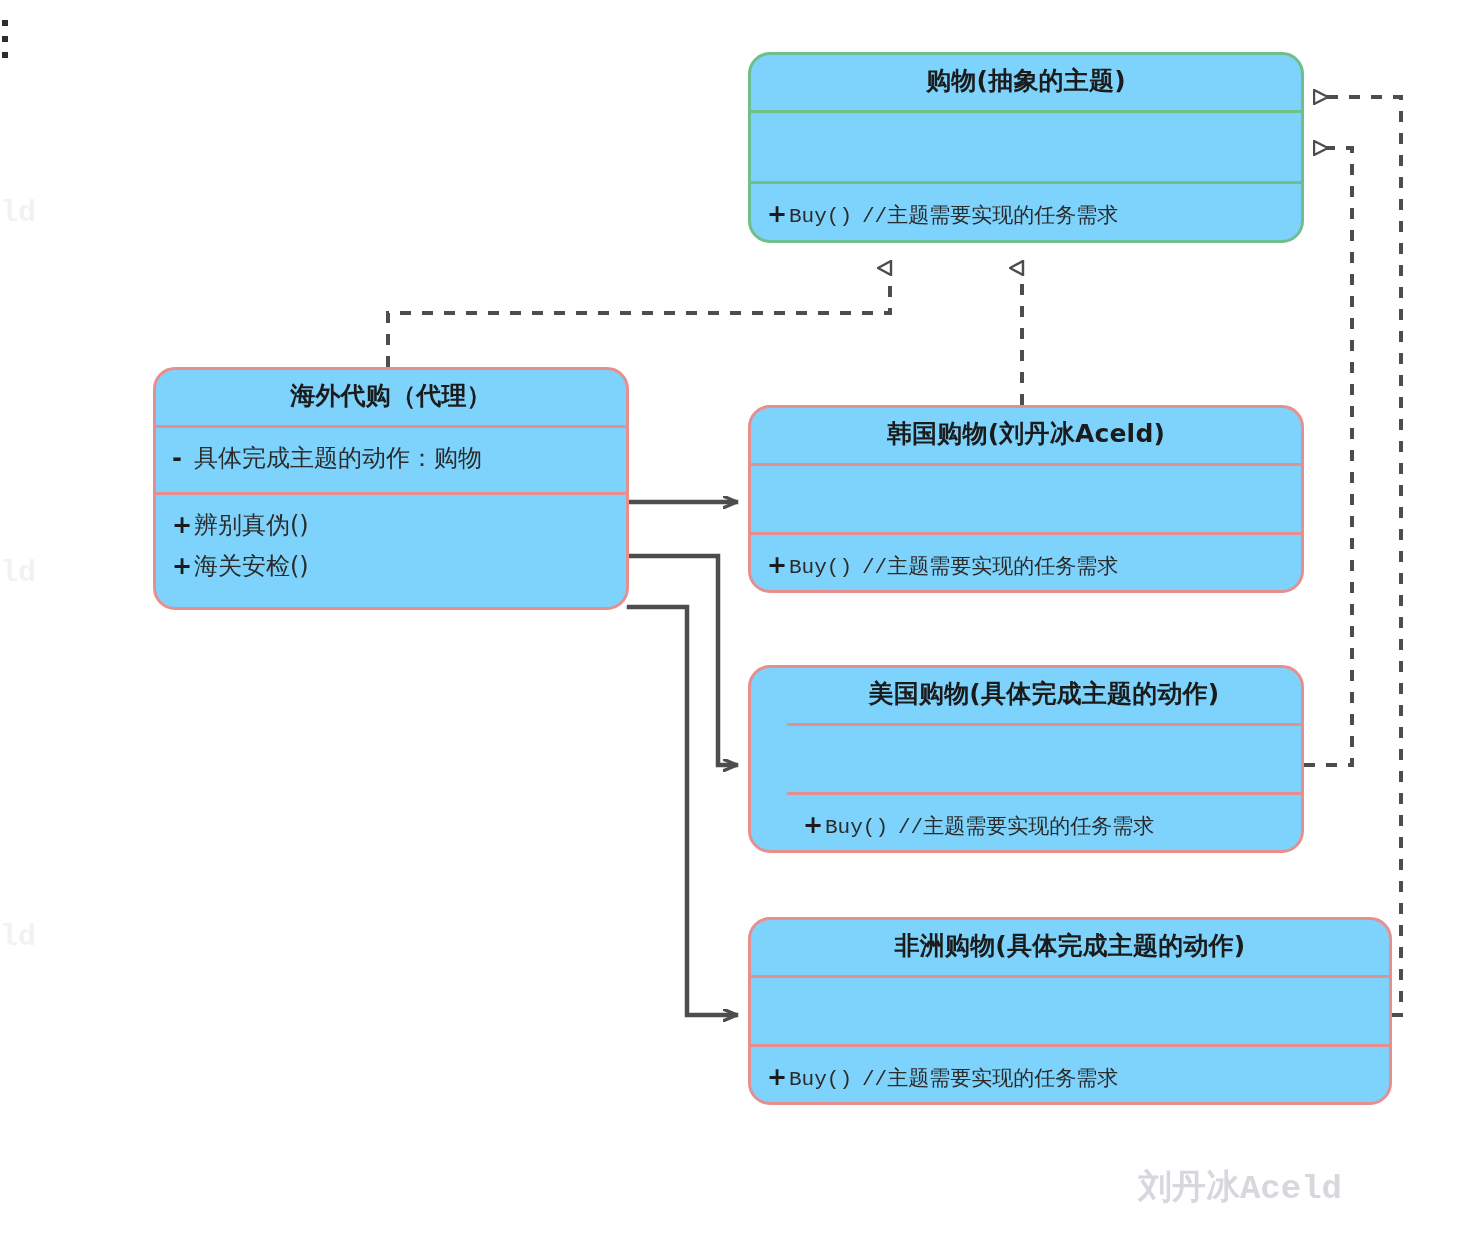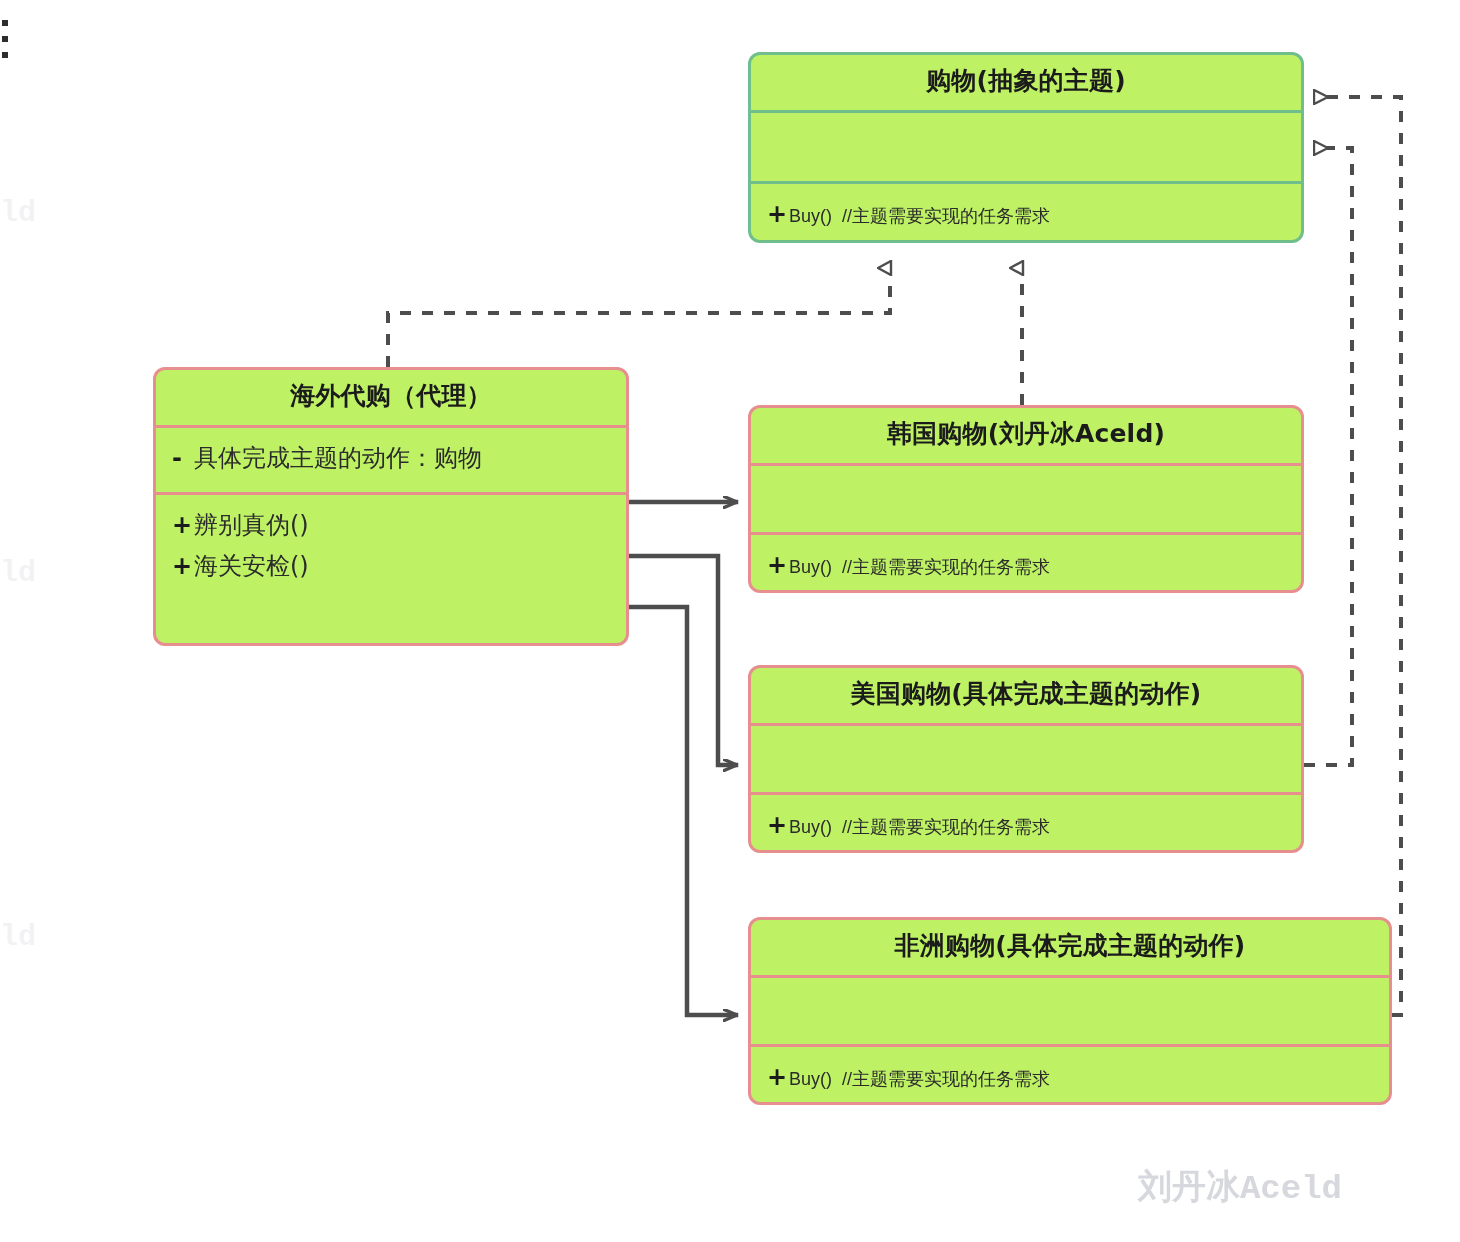--- a/index.html
+++ b/index.html
@@ -25,22 +25,22 @@
     left: 0; top: 0;
     width: 1460px;
     height: 1242px;
     pointer-events: none;
   }
 
   
   .uml-box {
     position: absolute;
     box-sizing: border-box;
-    background: #bef264;
-    border-radius: 12px;
+    background: #7dd3fc;
+    border-radius: 22px;
     border: 3px solid #e78f8f;
     overflow: hidden;
     z-index: 3;
   }
   .uml-box.green { border-color: #6fbe8c; }
 
   .uml-title {
     text-align: center;
     font-weight: bold;
     font-size: 25px;
@@ -68,30 +68,30 @@
     white-space: nowrap;
     font-family: "DejaVu Sans", "Liberation Sans", sans-serif;
   }
   .uml-row .vis {
     display: inline-block;
     width: 22px;
     color: #1b1b1b;
     font-weight: bold;
   }
   .uml-row .mono {
-    font-family: Liberation Sans, sans-serif;
-    font-size: 18px;
+    font-family: Liberation Mono, monospace;
+    font-size: 21px;
   }
   .empty-compartment { height: 100%; }
 
   
   #box-subject       { left: 748px;  top: 52px;   width: 556px; }
   #box-proxy         { left: 153px;  top: 367px;  width: 476px; }
   #box-korea         { left: 748px;  top: 405px;  width: 556px; }
-  #box-usa           { left: 748px;  top: 665px;  width: 556px; }
+  #box-usa           { left: 748px;  top: 665px;  width: 556px; padding-left: 36px; }
   #box-africa        { left: 748px;  top: 917px;  width: 644px; }
 
   
   .wm {
     position: absolute;
     color: #f0f0f2;
     font-weight: bold;
     user-select: none;
     z-index: 1;
     white-space: nowrap;
@@ -191,21 +191,21 @@
 
   <div class="uml-box" id="box-proxy">
     <div class="uml-title">海外代购（代理）</div>
     <div class="uml-sep"></div>
     <div class="uml-compartment" style="height:64px">
       <div class="uml-row">
         <span class="vis">-</span><span>具体完成主题的动作：购物</span>
       </div>
     </div>
     <div class="uml-sep"></div>
-    <div class="uml-compartment" style="height:148px">
+    <div class="uml-compartment" style="height:112px">
       <div class="uml-row">
         <span class="vis">+</span><span>辨别真伪()</span>
       </div>
       <div class="uml-row">
         <span class="vis">+</span><span>海关安检()</span>
       </div>
     </div>
   </div>
 
   <div class="uml-box" id="box-korea">

